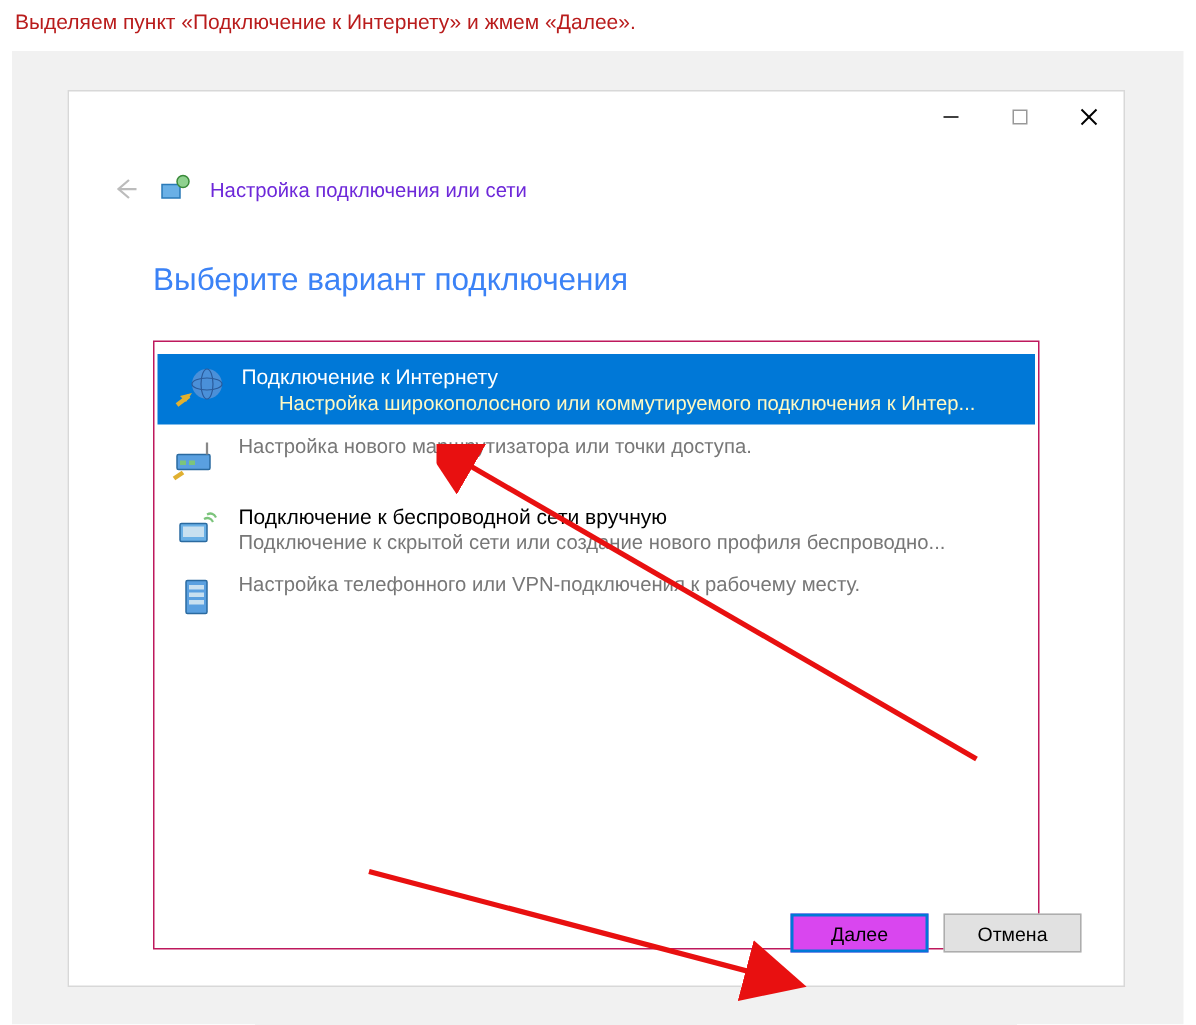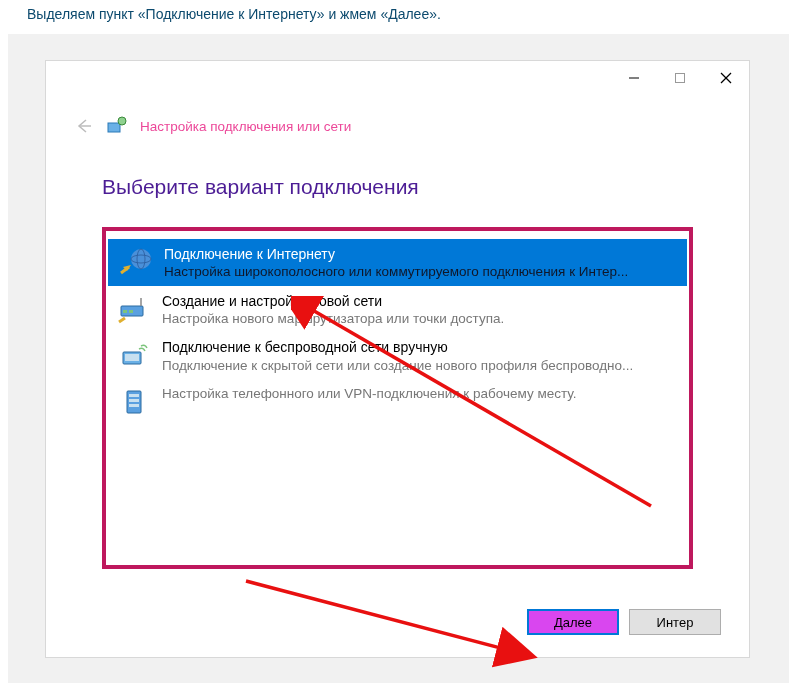--- a/index.html
+++ b/index.html
@@ -6,23 +6,23 @@
     body {
       font-family: "Segoe UI", Tahoma, sans-serif;
       font-size: 13px;
       background: #fff;
       width: 797px;
       height: 683px;
       position: relative;
       color: #000;
     }
     .instruction {
-      padding: 6px 27px 0;
+      padding: 6px 10px 0;
       font-size: 14px;
-      color: #0c4a6e;
+      color: #b91c1c;
     }
     .backdrop {
       position: absolute;
       top: 34px; left: 8px; right: 8px; bottom: 0;
       background: #f1f1f1;
     }
     .window {
       position: absolute;
       top: 60px; left: 45px;
       width: 705px; height: 598px;
@@ -58,49 +58,49 @@
     .back-arrow {
       width: 22px; height: 22px;
       display: flex; align-items: center; justify-content: center;
       color: #bcbcbc;
     }
     .header-icon {
       width: 22px; height: 22px;
     }
     .header-title {
       font-size: 13.5px;
-      color: #ec4899;
+      color: #6d28d9;
     }
     .content {
       padding: 38px 56px 0;
     }
     .page-heading {
       font-size: 21px;
-      color: #4c1d95;
+      color: #3b82f6;
       font-weight: 400;
       margin-bottom: 28px;
     }
     .list-box {
-      border: 4px solid #be185d;
-      height: 342px;
+      border: 1px solid #be185d;
+      height: 406px;
       padding: 8px 0;
       overflow: hidden;
     }
     .option {
       display: flex;
       align-items: flex-start;
       padding: 5px 10px;
       gap: 10px;
     }
     .option.selected {
       background: #0078d7;
       color: #fff;
       margin: 0 2px;
     }
-    .option.selected .opt-desc { color: #0f172a; }
+    .option.selected .opt-desc { color: #fef9c3; margin-left: 25px; }
     .opt-icon {
       width: 36px; height: 36px;
       flex-shrink: 0;
       display: flex; align-items: center; justify-content: center;
     }
     .opt-text { flex: 1; min-width: 0; padding-top: 1px; }
     .opt-title { font-size: 14px; line-height: 1.3; }
     .opt-desc {
       font-size: 13.5px;
       color: #777;
@@ -210,21 +210,20 @@
         <div class="opt-icon">
           <svg width="34" height="34" viewBox="0 0 34 34">
             <rect x="4" y="14" width="22" height="10" rx="1" fill="#5aa0e0" stroke="#2a6aa0"></rect>
             <rect x="6" y="18" width="4" height="3" fill="#7cc47c"></rect>
             <rect x="12" y="18" width="4" height="3" fill="#7cc47c"></rect>
             <line x1="24" y1="14" x2="24" y2="6" stroke="#888" stroke-width="1.5"></line>
             <path d="M2 30 L8 26" stroke="#e0b030" stroke-width="3"></path>
           </svg>
         </div>
         <div class="opt-text">
-          <div class="opt-title">Создание и настройка новой сети</div>
           <div class="opt-desc">Настройка нового маршрутизатора или точки доступа.</div>
         </div>
       </div>
 
       <div class="option">
         <div class="opt-icon">
           <svg width="34" height="34" viewBox="0 0 34 34">
             <rect x="6" y="14" width="18" height="12" rx="1" fill="#6ab0e6" stroke="#2a6aa0"></rect>
             <rect x="8" y="16" width="14" height="7" fill="#c8e0f0"></rect>
             <path d="M24 8 Q28 6 30 10" fill="none" stroke="#7cc47c" stroke-width="1.5"></path>
@@ -249,21 +248,21 @@
         <div class="opt-text">
           <div class="opt-desc">Настройка телефонного или VPN-подключения к рабочему месту.</div>
         </div>
       </div>
 
     </div>
   </div>
 
   <div class="buttons-row">
     <button class="btn primary">Далее</button>
-    <button class="btn">Интер</button>
+    <button class="btn">Отмена</button>
   </div>
 
   <svg class="arrow-annotation arrow1" viewBox="0 0 370 220">
     <defs>
       <marker id="ah1" markerWidth="12" markerHeight="12" refX="2" refY="6" orient="auto">
         <polygon points="0,0 12,6 0,12" fill="#e81010"></polygon>
       </marker>
     </defs>
     <line x1="360" y1="210" x2="18" y2="12" stroke="#e81010" stroke-width="3.5" marker-end="url(#ah1)"></line>
   </svg>

